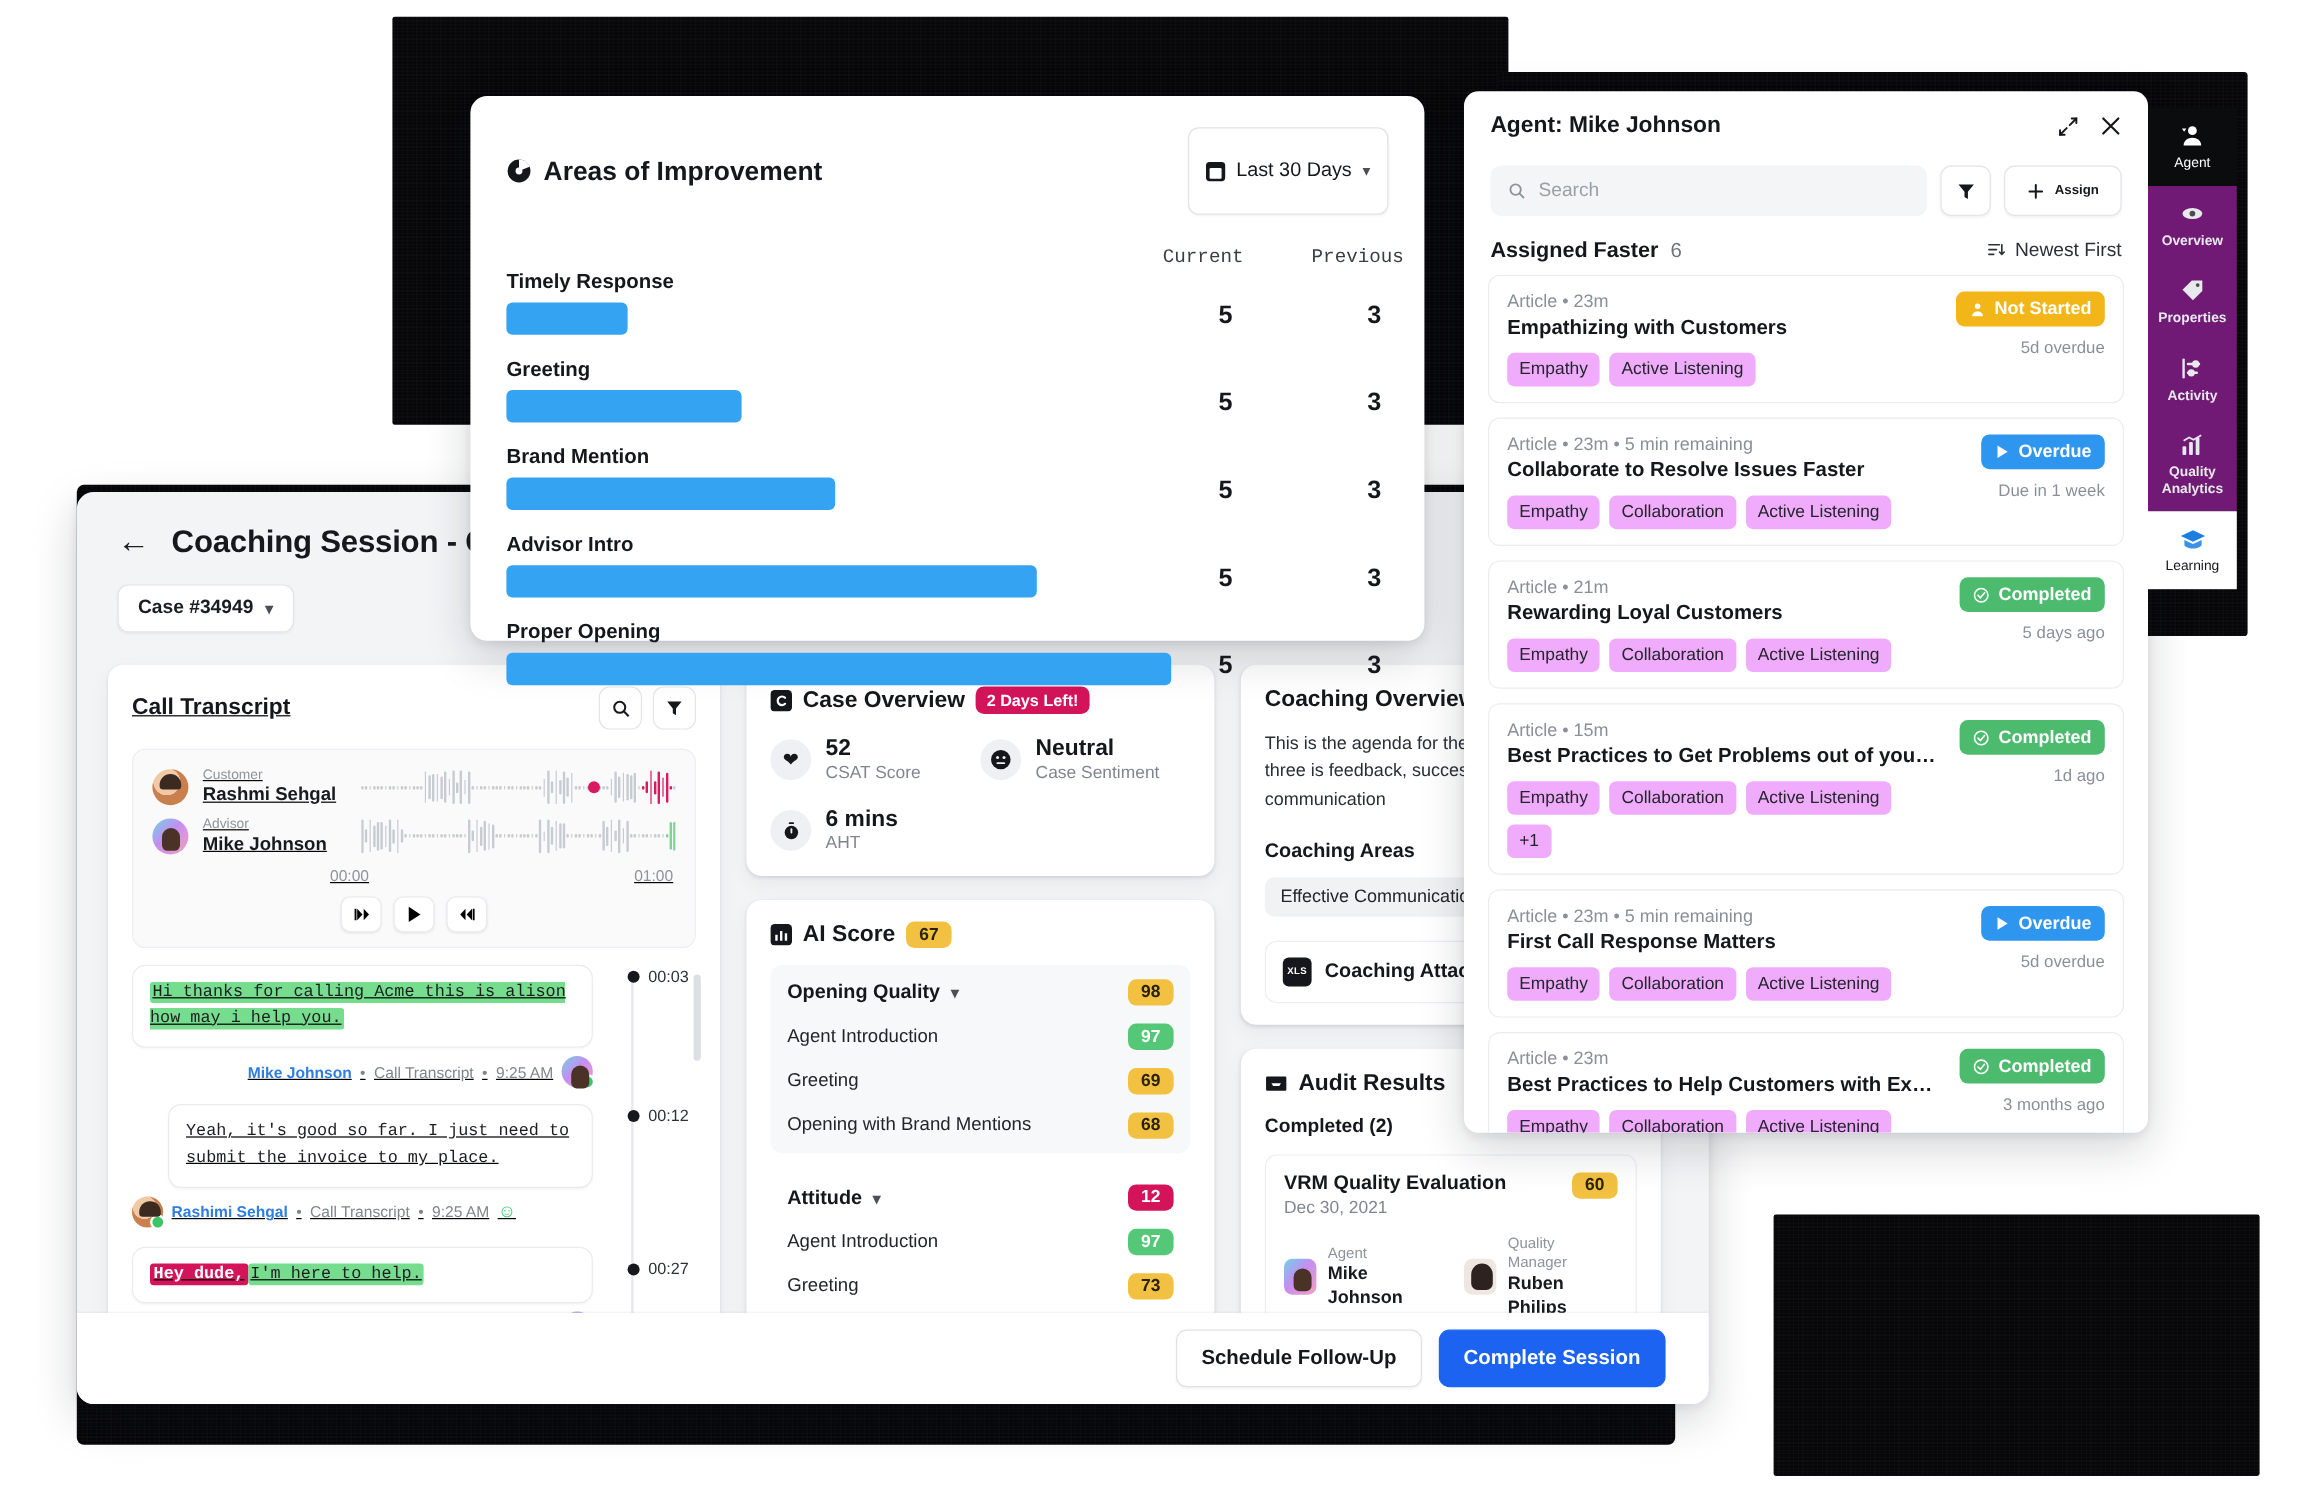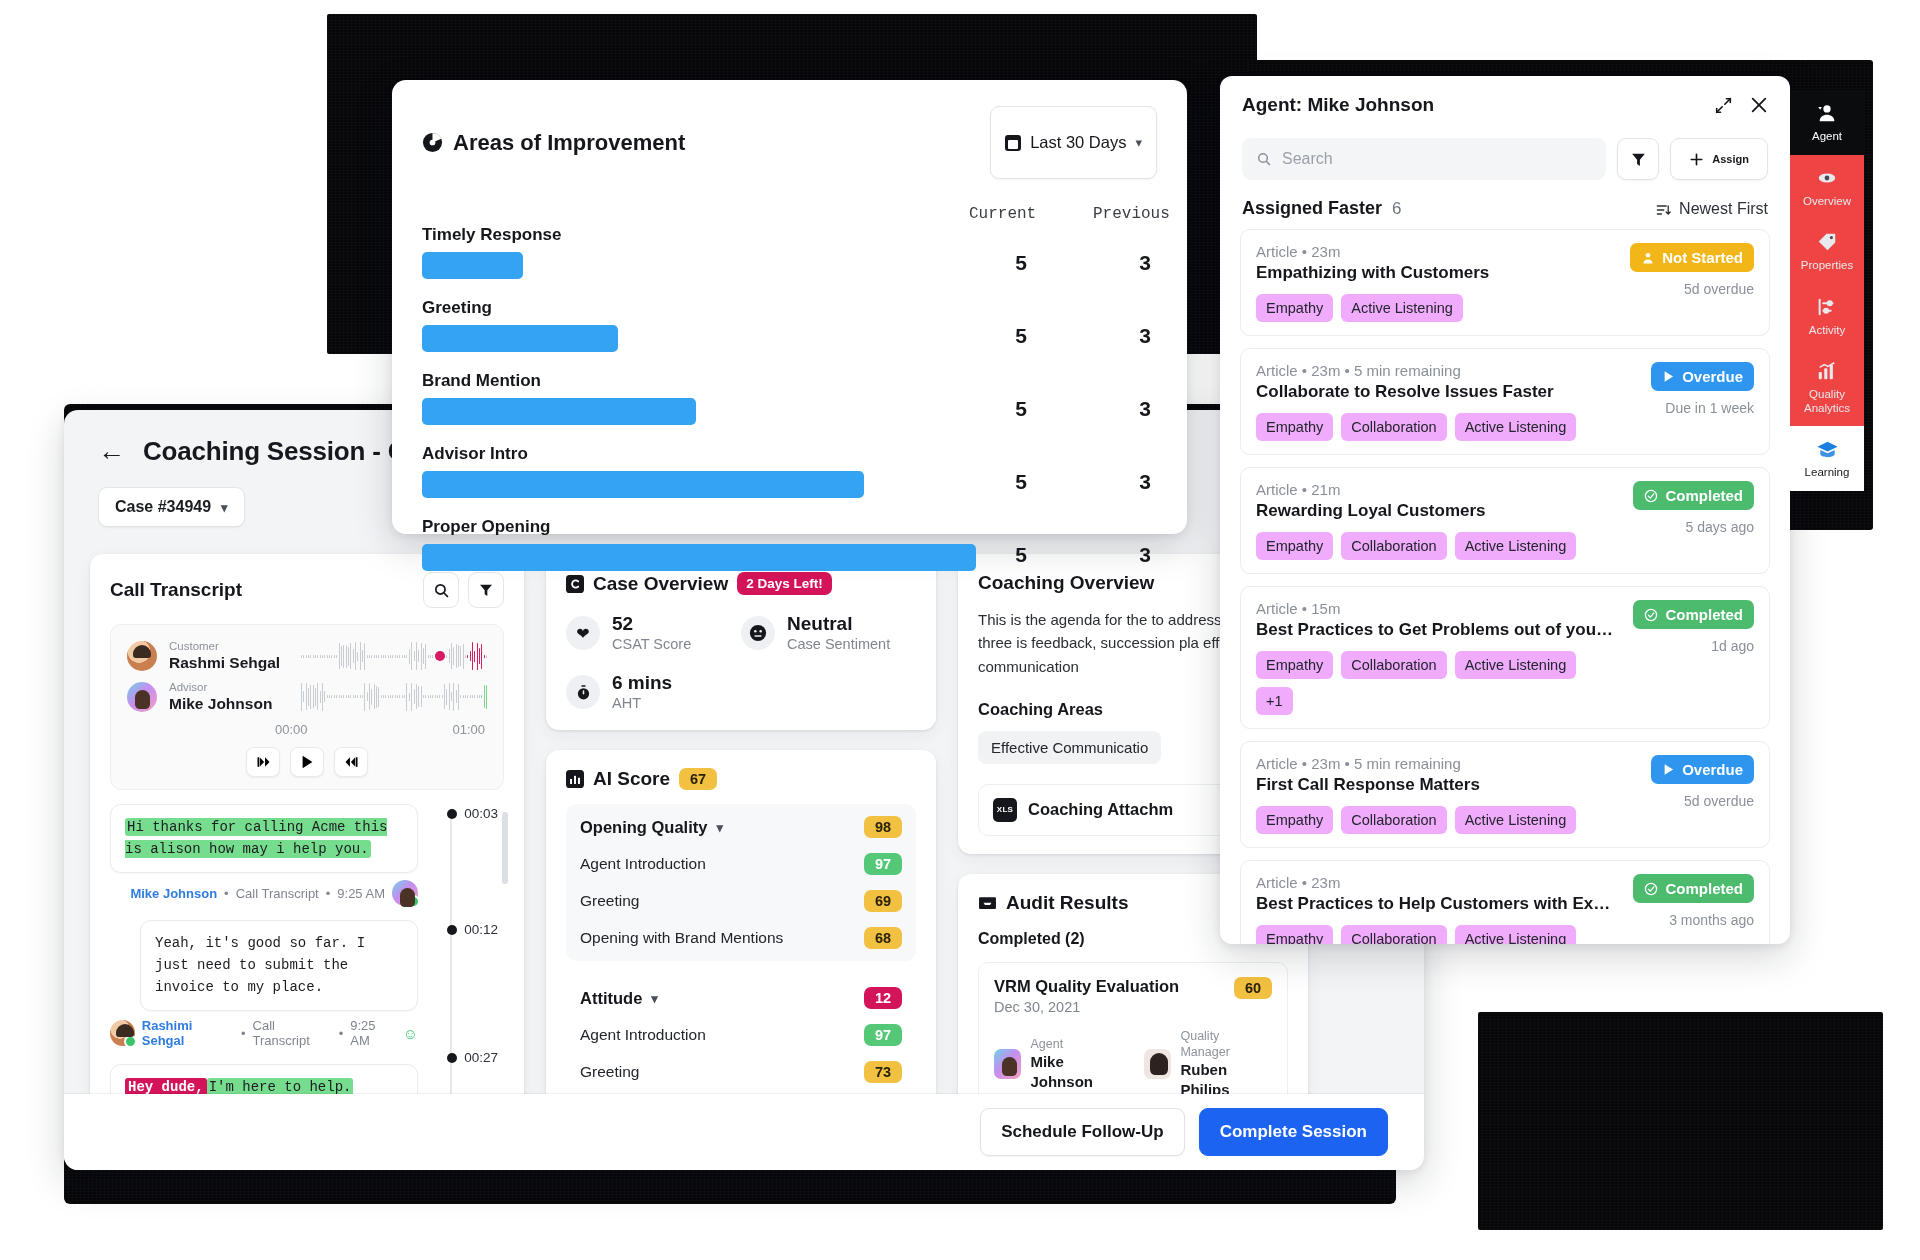--- a/index.html
+++ b/index.html
@@ -54,21 +54,21 @@
     padding: 10px 16px; font-size: 16px; font-weight: 700; color: #1b1d21;
     box-shadow: 0 1px 2px rgba(0,0,0,.05); cursor: pointer;
   }
   .chev { font-size: 13px; color: #4b5058; }
 
   #coaching-body {
     position: absolute; left: 0; top: 128px; right: 0; bottom: 0;
     display: flex; gap: 22px; padding: 16px 26px 0 26px;
   }
   .col { display: flex; flex-direction: column; gap: 20px; }
-  .col-a { width: 434px; }
+  .col-a { width: 510px; text-decoration: underline; }
   .col-b { width: 390px; }
   .col-c { width: 350px; }
 
   .panel {
     background: #fff; border-radius: 13px;
     box-shadow: 0 1px 3px rgba(15,20,35,.10), 0 6px 18px rgba(15,20,35,.05);
     padding: 18px 20px;
   }
   .panel-title { font-size: 19px; font-weight: 700; color: #15171c; display: flex; align-items: center; gap: 9px; }
 
@@ -219,21 +219,21 @@
   #search-input::placeholder { color:#9aa0a8; }
   .sq-btn { width:42px; height:42px; border-radius:9px; border:1px solid #e3e5e9; background:#fff;
             display:flex; align-items:center; justify-content:center; cursor:pointer; box-shadow:0 1px 2px rgba(0,0,0,.05); }
   #assign-btn { display:flex; align-items:center; gap:8px; height:42px; padding:0 18px; border-radius:9px;
                 border:1px solid #e3e5e9; background:#fff; font-size:11px; font-weight:700; color:#15171c;
                 cursor:pointer; box-shadow:0 1px 2px rgba(0,0,0,.05); }
   #assigned-bar { display:flex; align-items:center; justify-content:space-between; padding:18px 22px 10px 22px; }
   #assigned-left { display:flex; align-items:baseline; gap:10px; }
   #assigned-label { font-size:18px; font-weight:700; color:#15171c; }
   #assigned-count { font-size:17px; color:#6f757e; }
-  #sort-ctl { display:flex; align-items:flex-end; gap:8px; font-size:16px; color:#2d3038; cursor:pointer; }
+  #sort-ctl { display:flex; align-items:flex-start; gap:8px; font-size:16px; color:#2d3038; cursor:pointer; }
   #content-list { flex:1; overflow:hidden; padding:0 20px 18px 20px; display:flex; flex-direction:column; gap:12px; }
   .content-item { border:1px solid #eaecef; border-radius:10px; padding:13px 15px; display:flex; gap:12px; align-items:flex-start; }
   .ci-main { flex:1; min-width:0; }
   .ci-meta { font-size:15px; color:#8a9099; }
   .ci-title { font-size:17px; font-weight:700; color:#15171c; margin-top:3px;
               white-space:nowrap; overflow:hidden; text-overflow:ellipsis; }
   .ci-tags { display:flex; gap:8px; margin-top:11px; flex-wrap:wrap; }
   .tag { background:#f0abfc; border-radius:6px; padding:6px 10px; font-size:14.5px; color:#22252b; }
   .ci-side { width:128px; flex:0 0 auto; text-align:right; }
   .status {
@@ -243,21 +243,21 @@
   .st-yellow { background:#f2b619; }
   .st-blue   { background:#2f96f0; }
   .st-green  { background:#4cbb6e; }
   .ci-due { font-size:14px; color:#8a9099; margin-top:9px; }
 
   
   #rail { position:absolute; left:1790px; top:90px; width:74px; height:450px; }
   .rail-item { display:flex; flex-direction:column; align-items:center; gap:5px; padding:11px 4px; cursor:pointer; }
   .rail-item span { font-size:11.5px; line-height:1.18; text-align:center; }
   #rail-agent { background:#0b0c0e; color:#fff; }
-  #rail-mid { background:#ef4444; color:#e7e9ec; }
+  #rail-mid { background:#701a75; color:#e7e9ec;font-weight:bold; }
   #rail-learning { background:#fff; color:#15171c; }
   .rail-ic { width:24px; height:24px; display:flex; align-items:center; justify-content:center; }
 
   svg { display:block; }
 </style>
 </head>
 <body>
 
 <div id="stage">
 

